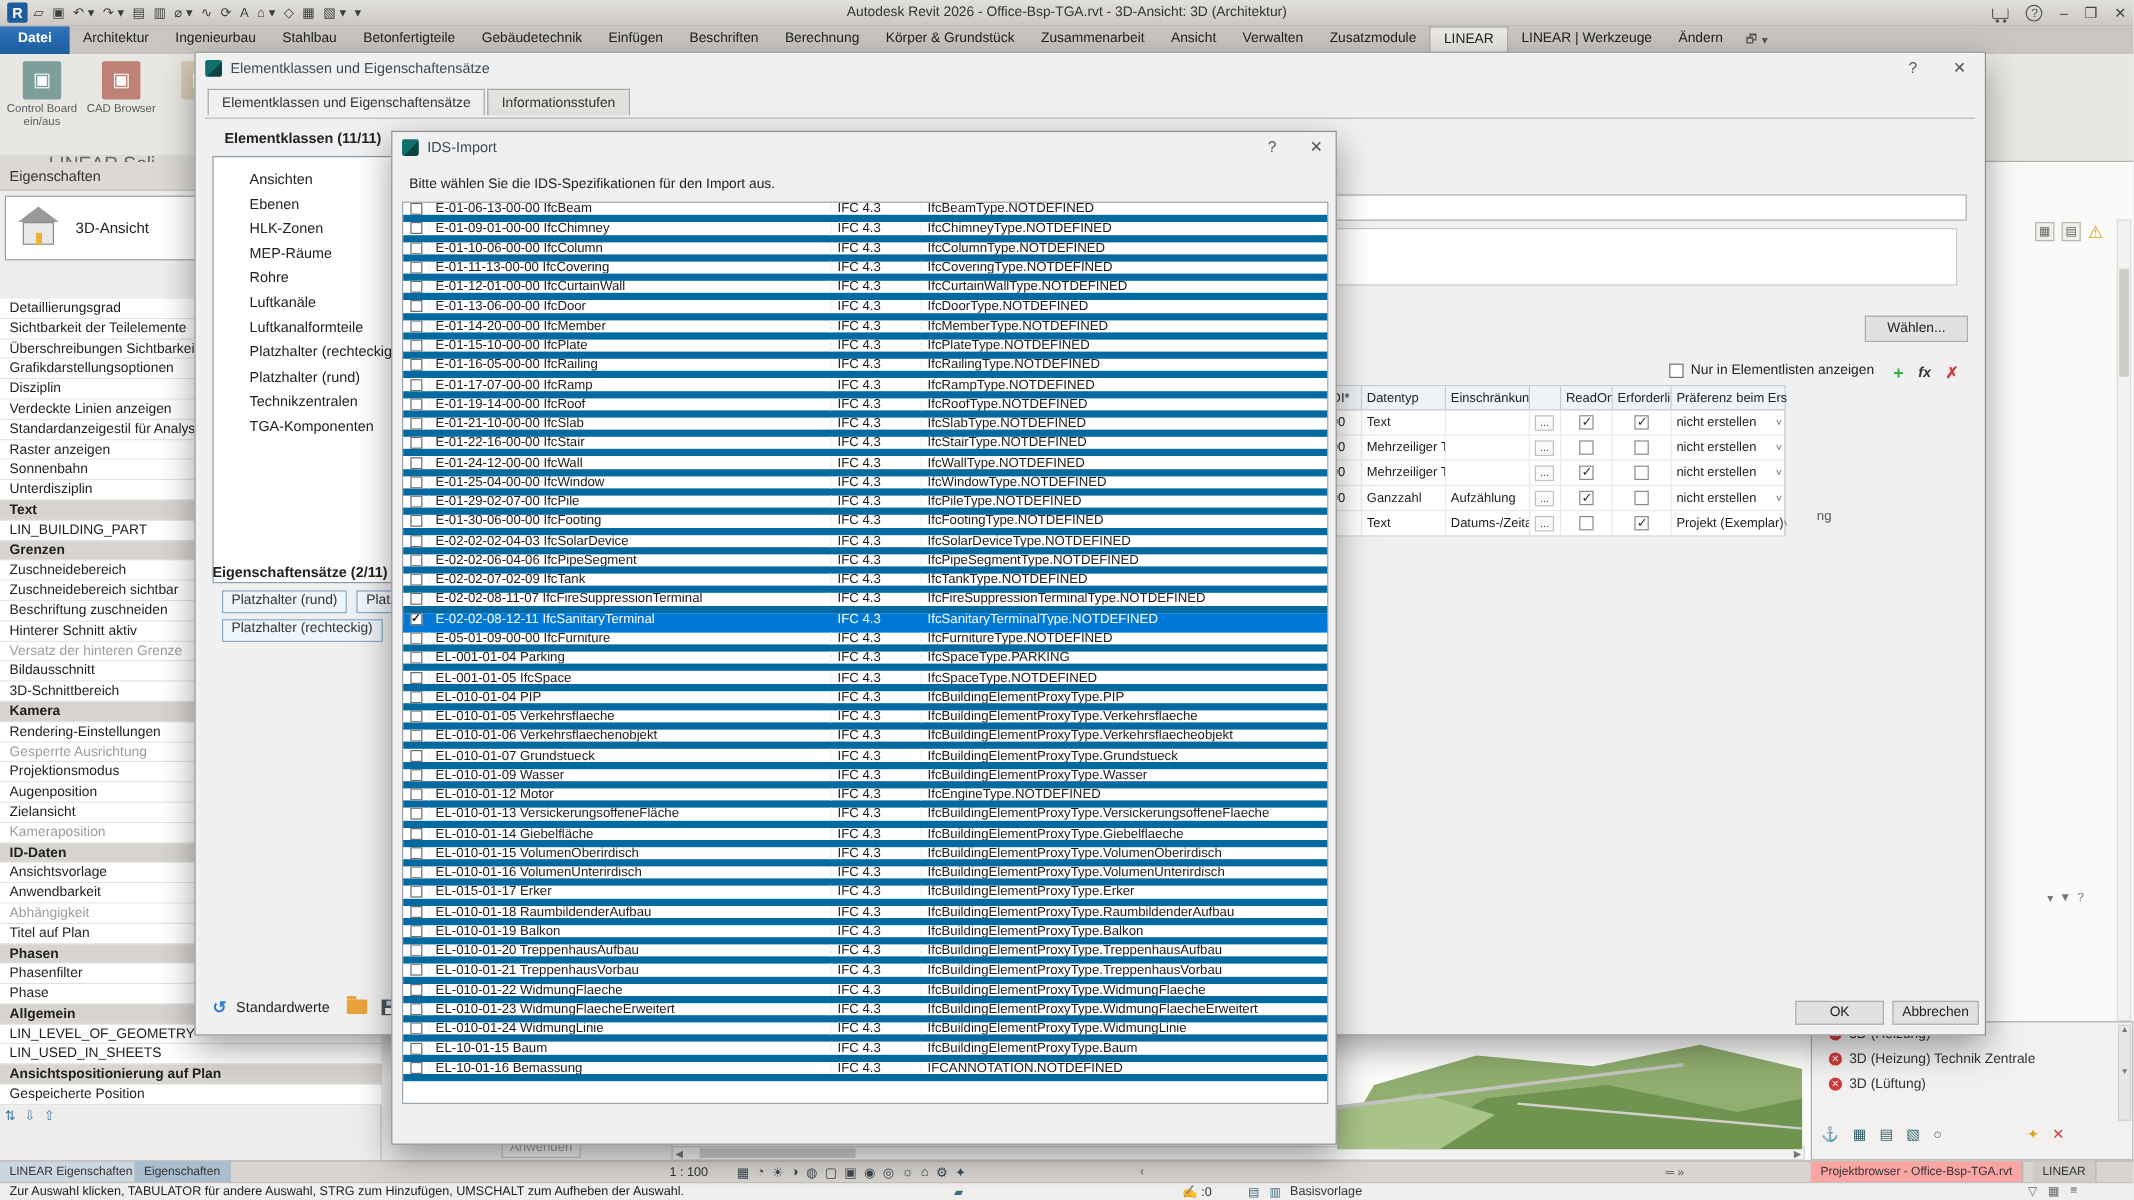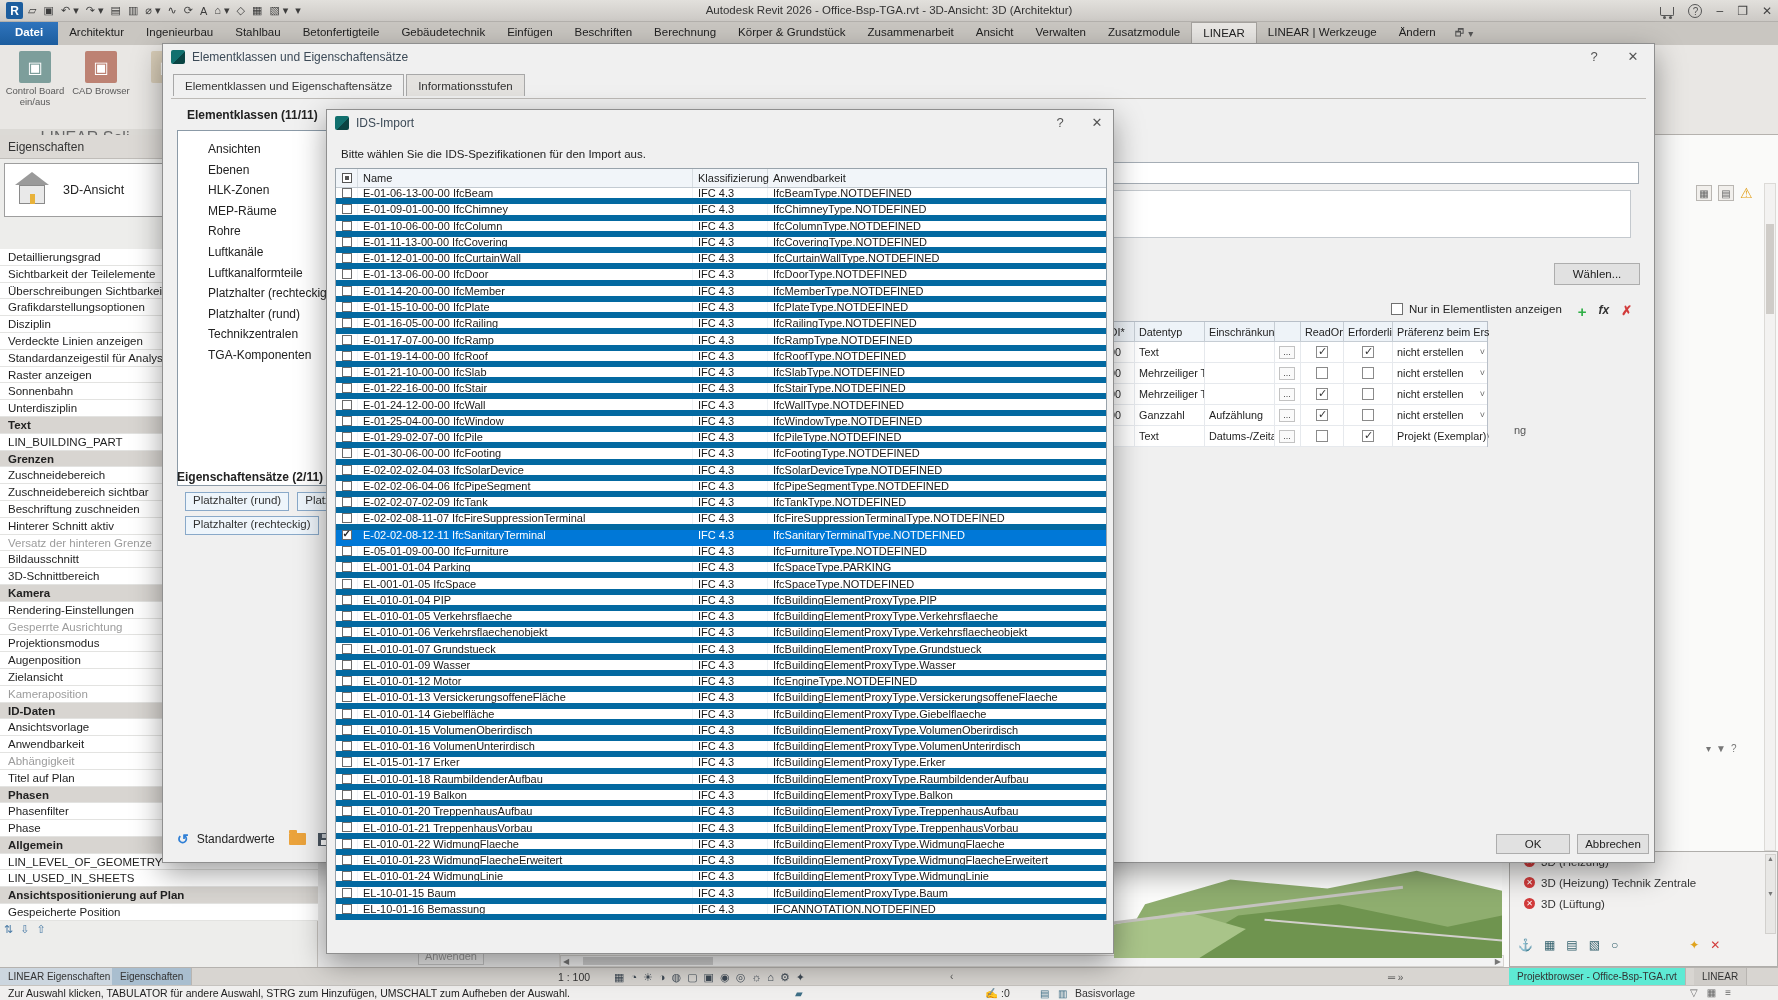--- a/index.html
+++ b/index.html
@@ -70,21 +70,21 @@
 
   
   .bottombar{position:absolute;left:0;top:967px;width:1778px;height:18px;background:#d8d5d1;border-top:1px solid #b5b2ae;font-size:10px;color:#333;}
   .btab{position:absolute;top:0;height:18px;line-height:18px;padding:0 8px;white-space:nowrap;border-right:1px solid #b8b5b1;}
   .btab.lft1{left:0;background:#ccd6df;}
   .btab.lft2{left:112px;background:#a9becf;}
   .scale-label{position:absolute;left:558px;top:0;line-height:18px;font-size:10.5px;}
   .vc-icons{position:absolute;left:614px;top:0;height:18px;display:flex;align-items:center;gap:6px;color:#3f4a55;font-size:11px;}
   .vc-back{position:absolute;left:950px;top:0;line-height:18px;color:#555;}
   .vc-right{position:absolute;left:1388px;top:0;height:18px;display:flex;gap:8px;align-items:center;color:#555;font-size:10px;}
-  .btab.rgt1{left:1509px;background:#5eead4;}
+  .btab.rgt1{left:1509px;background:#fca5a5;}
   .btab.rgt2{left:1694px;background:#cfccc8;}
   .statusbar{position:absolute;left:0;top:985px;width:1778px;height:15px;background:#f0efee;border-top:1px solid #c6c3bf;font-size:10.5px;color:#222;}
   .status-hint{position:absolute;left:8px;top:1px;}
   .st-ico{position:absolute;top:2px;font-size:10px;color:#3e6f86;}
   .st-count{position:absolute;left:985px;top:1px;color:#333;}
   .st-template{position:absolute;left:1075px;top:1px;color:#333;}
   .st-right{position:absolute;left:1690px;top:1px;display:flex;gap:9px;color:#666;font-size:10px;}
 
   
   .pbrowser{position:absolute;left:1509px;top:851px;width:269px;height:116px;background:#f2f1f0;border:1px solid #b0aeab;z-index:5;}
@@ -575,28 +575,20 @@
   <div class="dlg-title">
     <span class="app-ico"></span>
     <span class="ttl">IDS-Import</span>
   </div>
   <span class="dlg-btn" style="left:723px;">?</span>
   <span class="dlg-btn" style="left:760px;">✕</span>
 
   <div class="ids-prompt">Bitte wählen Sie die IDS-Spezifikationen für den Import aus.</div>
 
   <div class="ids-table">
-    <div class="ids-hdr">
-      <div class="hc col-chk" style="border-right:1px solid #d6dce1;">
-          <span class="tri"></span>
-        </div>
-      <div class="hc" style="width:335px;">Name</div>
-      <div class="hc" style="width:75px;">Klassifizierung</div>
-      <div class="hc" style="flex:1;border-right:none;">Anwendbarkeit</div>
-    </div>
     <div>
 
         <div class="ids-row">
           <div class="col-chk">
             <span class="ids-cb"></span>
           </div>
           <div class="col-name">E-01-06-13-00-00 IfcBeam</div>
           <div class="col-cls">IFC 4.3</div>
           <div class="col-app">IfcBeamType.NOTDEFINED</div>
         </div>

